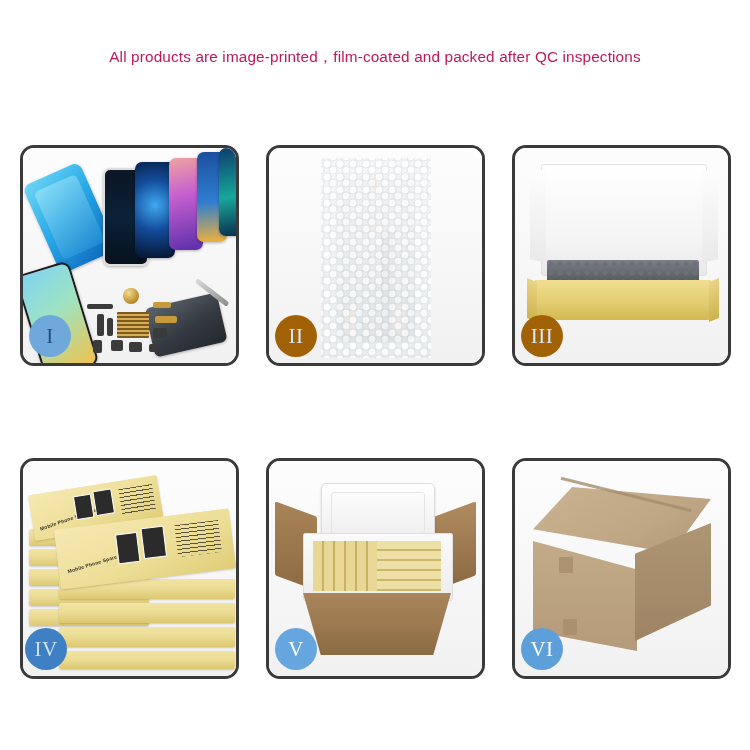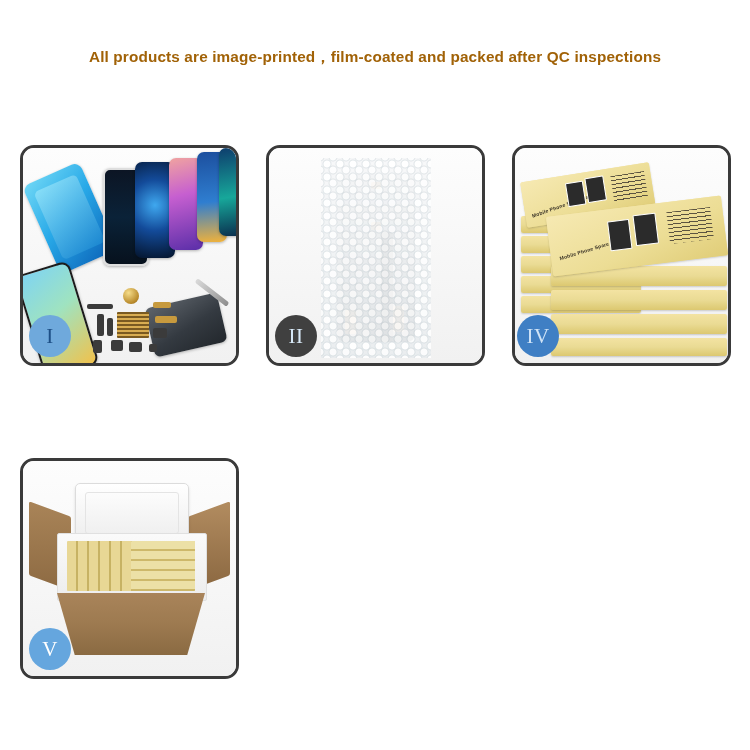--- a/index.html
+++ b/index.html
@@ -27,22 +27,22 @@
     font-weight: 500;
     letter-spacing: 1.6px;
     color: #161616;
     line-height: 1.05;
     margin: 0;
     white-space: nowrap;
   }
   .page-subtitle {
     font-family: "Liberation Sans", sans-serif;
     font-size: 15.3px;
-    font-weight: 700;
-    color: #a16207;
+    font-weight: 400;
+    color: #be185d;
     margin: 9px 0 6px 0;
     letter-spacing: 0.15px;
     white-space: nowrap;
   }
 
   
   .grid {
     position: absolute;
     left: 20px;
     top: 145px;
@@ -69,21 +69,21 @@
   }
 
   
   .badge {
     position: absolute;
     left: 6px;
     bottom: 6px;
     width: 42px;
     height: 42px;
     border-radius: 50%;
-    background: #404040;
+    background: #a16207;
     display: flex;
     align-items: center;
     justify-content: center;
     font-family: "Liberation Serif", serif;
     font-size: 21px;
     color: #d8e9f8;
     letter-spacing: 0.5px;
     z-index: 30;
   }
   .panel.p1 .badge { background:#6fa9dc; color:#1d4f86; }
@@ -370,20 +370,28 @@
           <div class="gold-tab" style="left:34px;top:48px;width:10px;height:8px;"></div>
           <div class="gold-tab" style="left:8px;top:136px;width:11px;height:24px;"></div>
           <div class="gold-tab" style="left:56px;top:132px;width:11px;height:26px;"></div>
         </div>
         <div class="bubbles"></div>
       </div>
     </div>
     <div class="badge">II</div>
   </div>
 
+  <div class="panel p3">
+    <div class="panel-stage">
+      <div class="box3-lid"></div>
+      <div class="box3-foam"></div>
+      <div class="box3-body"></div>
+    </div>
+    <div class="badge">III</div>
+  </div>
 
   <div class="panel p4">
     <div class="panel-stage">
       <div class="stack">
 
         <div class="sbox" style="left:0px;top:50px;width:120px;height:17px;"></div>
         <div class="sbox" style="left:0px;top:70px;width:120px;height:17px;"></div>
         <div class="sbox" style="left:0px;top:90px;width:120px;height:17px;"></div>
         <div class="sbox" style="left:0px;top:110px;width:120px;height:17px;"></div>
         <div class="sbox" style="left:0px;top:130px;width:120px;height:17px;"></div>
@@ -419,14 +427,25 @@
       <div class="v-flap-r"></div>
       <div class="v-foam-lid"></div>
       <div class="v-foam-box"></div>
       <div class="v-contents"></div>
       <div class="v-contents2"></div>
       <div class="v-body"></div>
     </div>
     <div class="badge">V</div>
   </div>
 
+  <div class="panel p6">
+    <div class="panel-stage">
+      <div class="b6-top"></div>
+      <div class="b6-seam"></div>
+      <div class="b6-left"></div>
+      <div class="b6-right"></div>
+      <div class="b6-tape" style="left:44px;top:96px;width:14px;height:16px;"></div>
+      <div class="b6-tape" style="left:48px;top:158px;width:14px;height:16px;"></div>
+    </div>
+    <div class="badge">VI</div>
+  </div>
 
 </div>
 
 </body></html>

